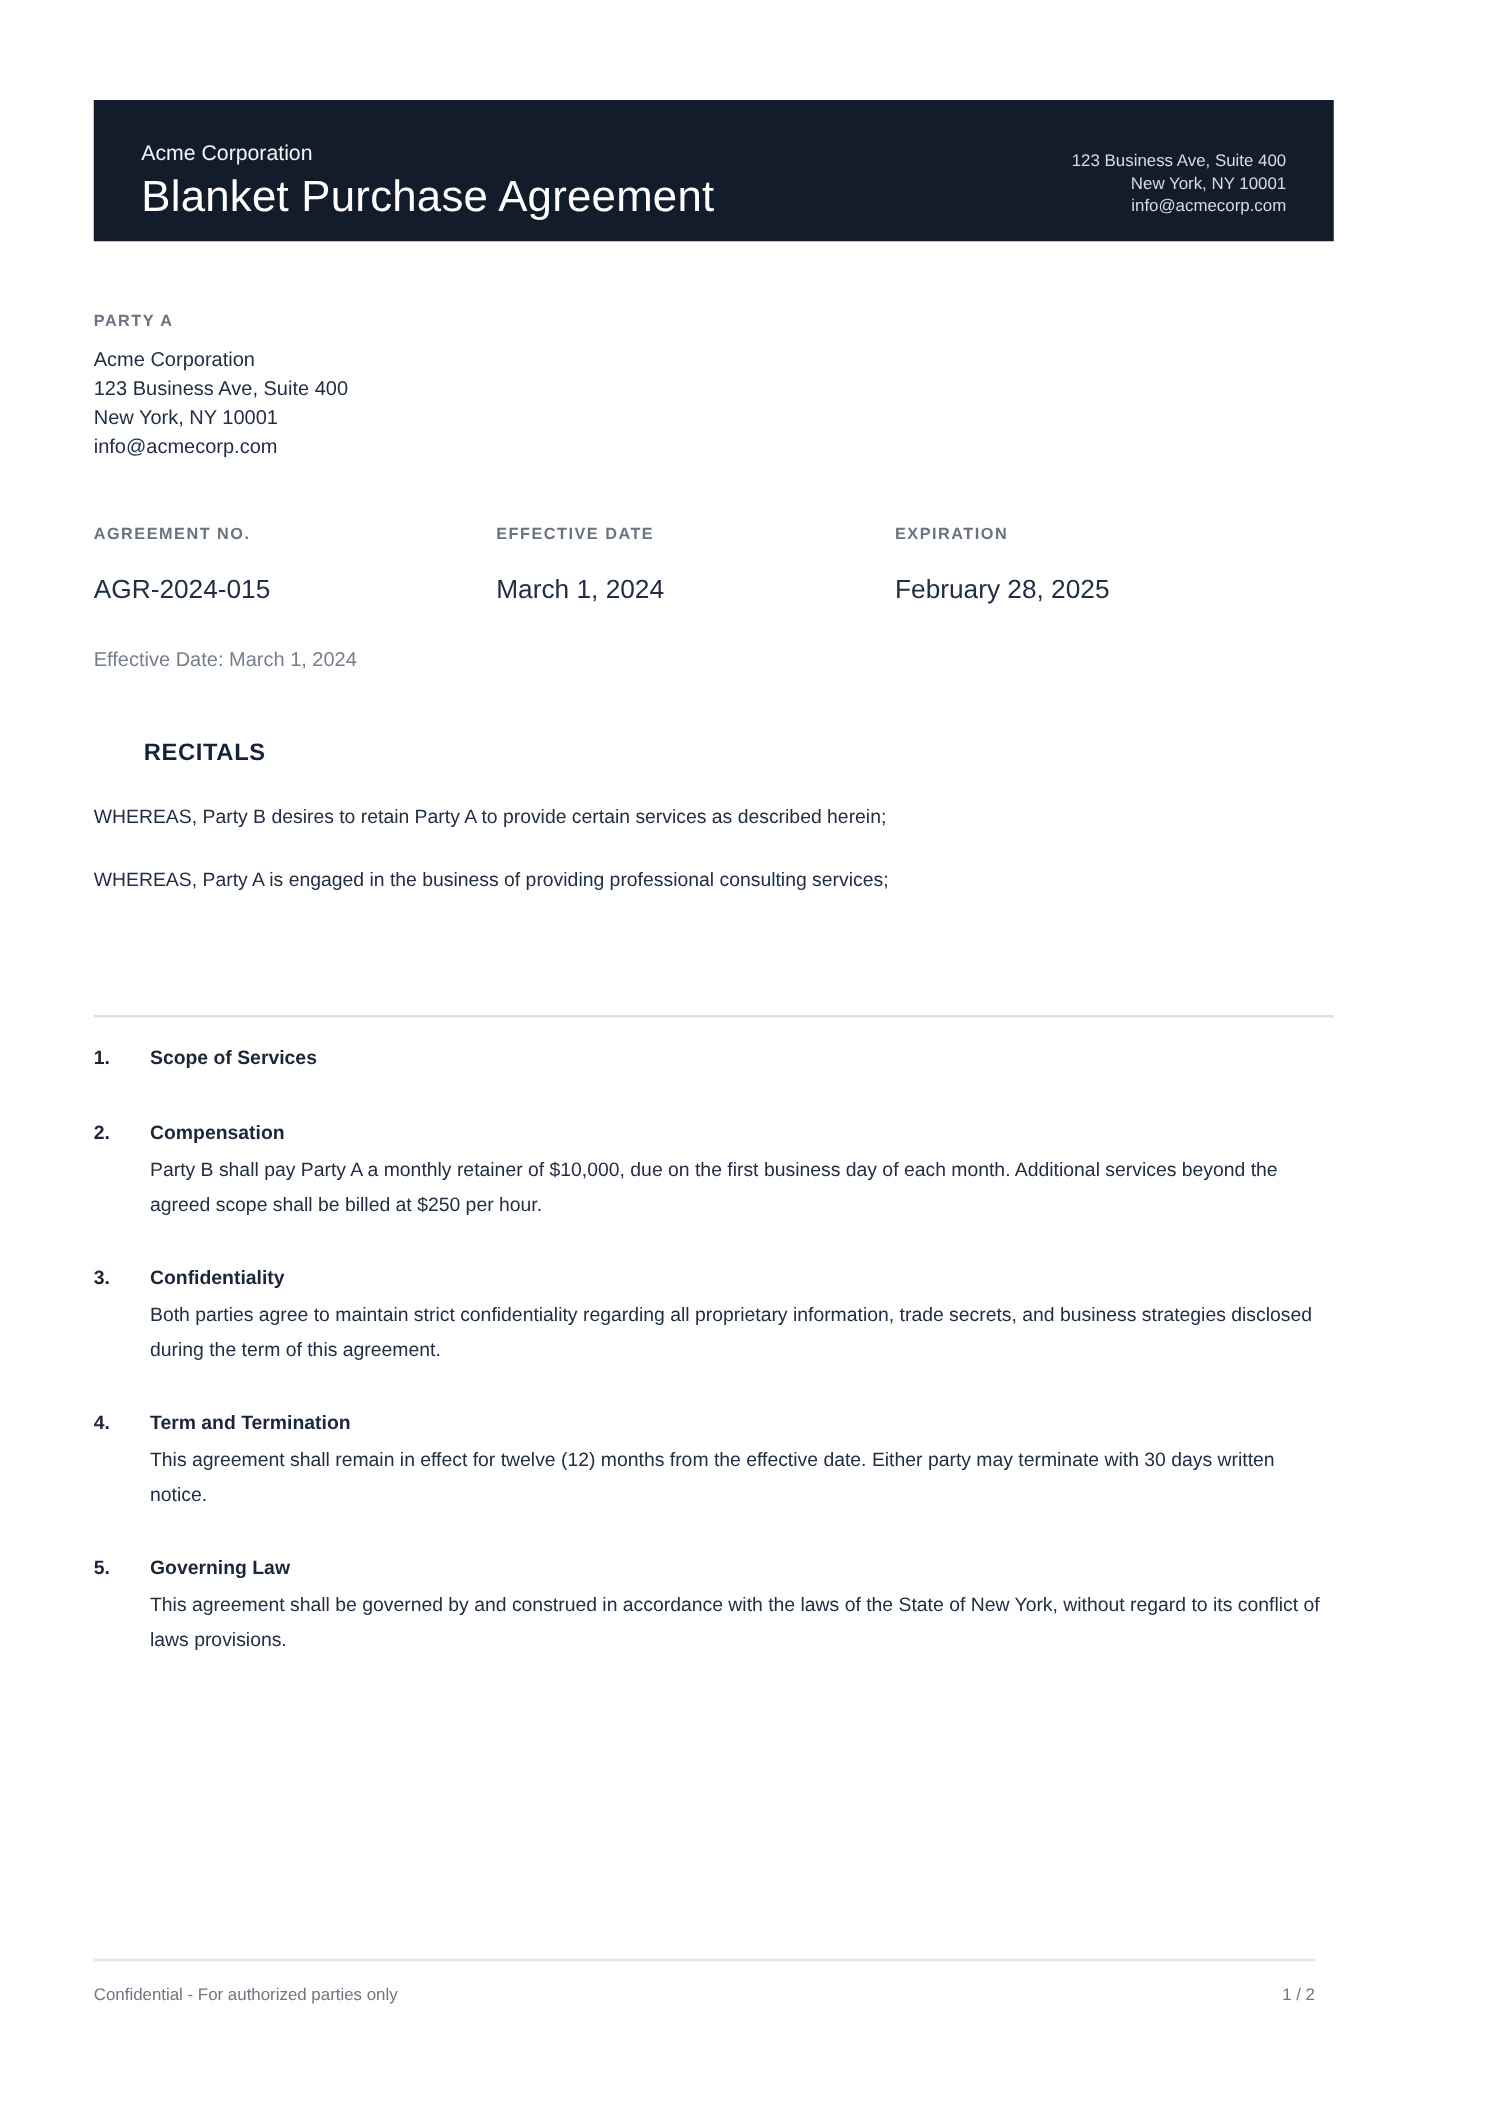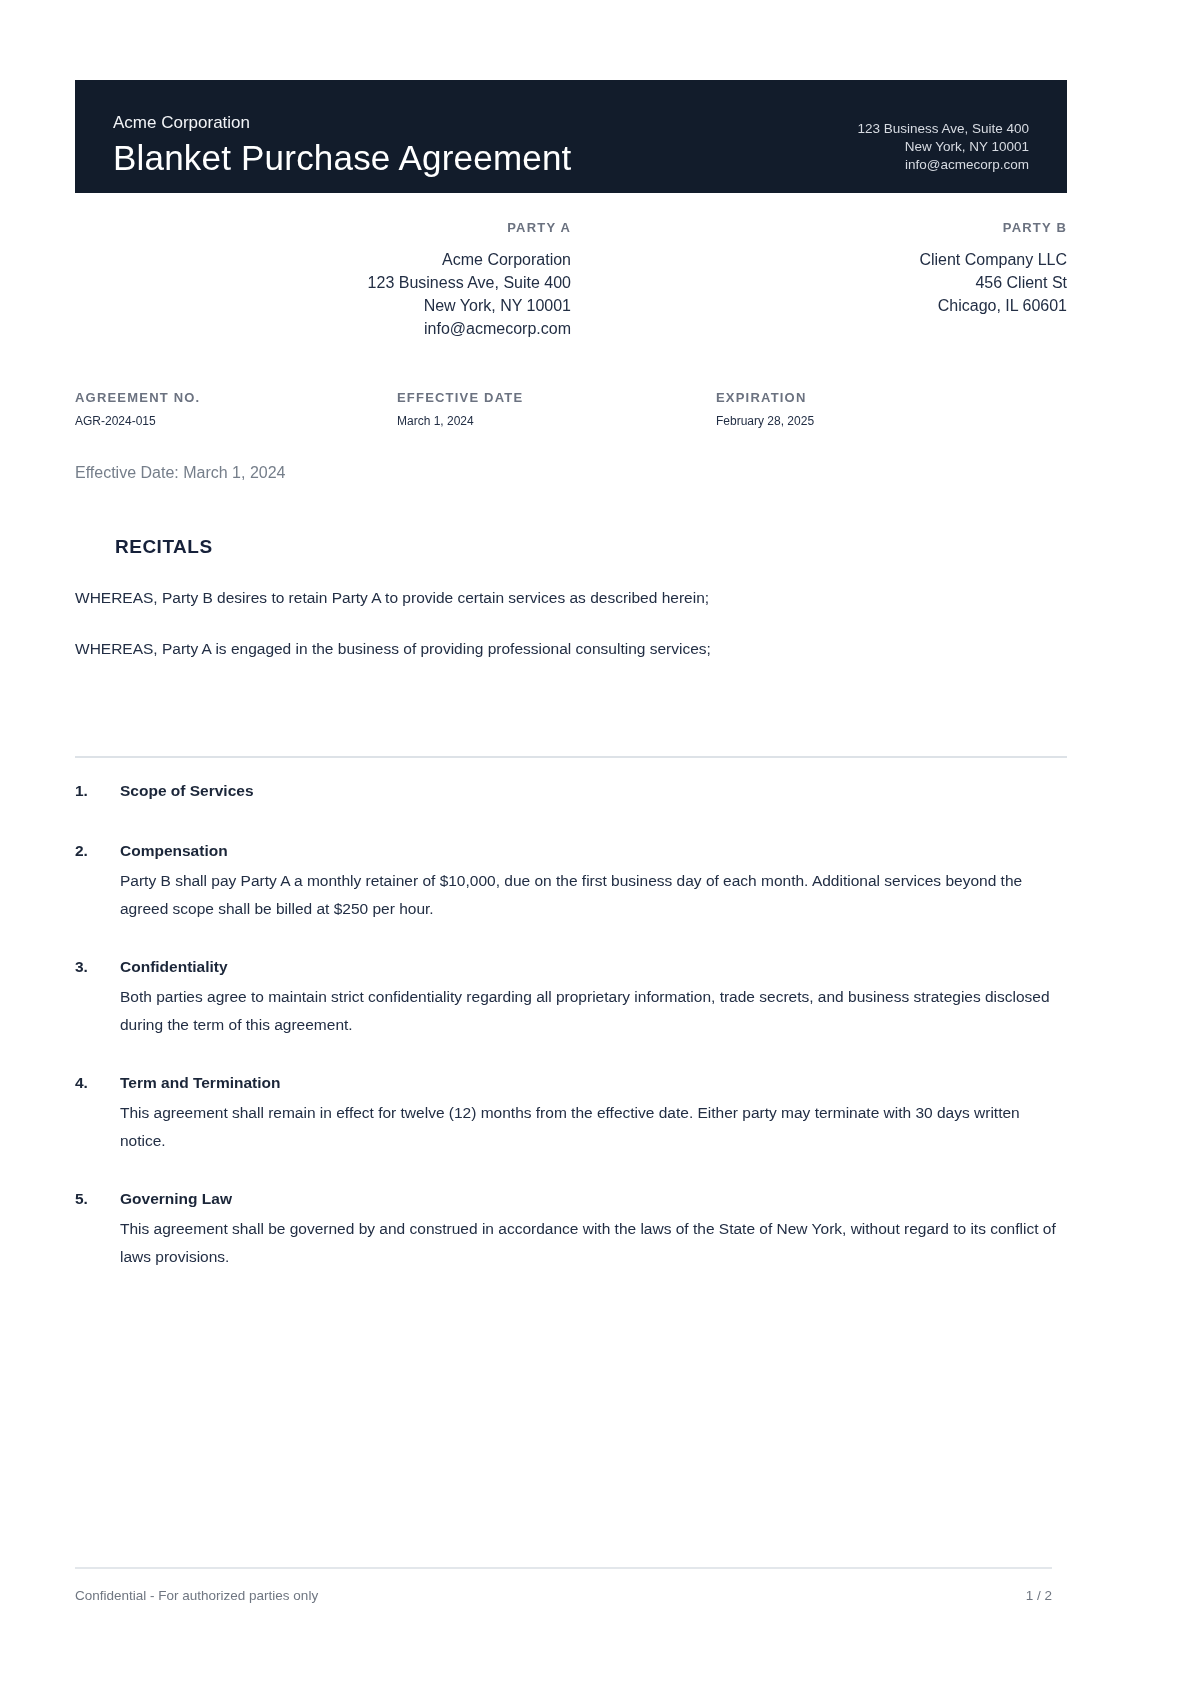--- a/index.html
+++ b/index.html
@@ -55,33 +55,32 @@
     font-weight: 700;
     color: #6b7280;
     letter-spacing: 1.2px;
     text-transform: uppercase;
   }
 
   
   .parties {
     display: grid;
     grid-template-columns: 1fr 1fr;
-    margin-top: 27px;
-    text-align: right;
+    margin-top: 56px;
   }
   .party .field-label { margin-bottom: 13px; }
   .party-line { font-size: 16px; line-height: 23px; color: #222e44; }
 
   
   .details {
     display: grid;
     grid-template-columns: 322px 319px auto;
     margin-top: 50px;
   }
-  .detail-value { font-size: 12px; color: #222e44; margin-top: 9px; }
+  .detail-value { font-size: 21px; color: #222e44; margin-top: 26px; }
 
   
   .effective-note {
     margin: 36px 0 0 0;
     font-size: 16px;
     color: #757e8a;
   }
 
   
   .section-heading {
@@ -165,26 +164,20 @@
   </header>
 
   <section class="parties">
     <div class="party">
       <div class="field-label">PARTY A</div>
       <div class="party-line">Acme Corporation</div>
       <div class="party-line">123 Business Ave, Suite 400</div>
       <div class="party-line">New York, NY 10001</div>
       <div class="party-line">info@acmecorp.com</div>
     </div>
-    <div class="party">
-      <div class="field-label">PARTY B</div>
-      <div class="party-line">Client Company LLC</div>
-      <div class="party-line">456 Client St</div>
-      <div class="party-line">Chicago, IL 60601</div>
-    </div>
   </section>
 
   <section class="details">
     <div class="detail">
       <div class="field-label">AGREEMENT NO.</div>
       <div class="detail-value">AGR-2024-015</div>
     </div>
     <div class="detail">
       <div class="field-label">EFFECTIVE DATE</div>
       <div class="detail-value">March 1, 2024</div>

